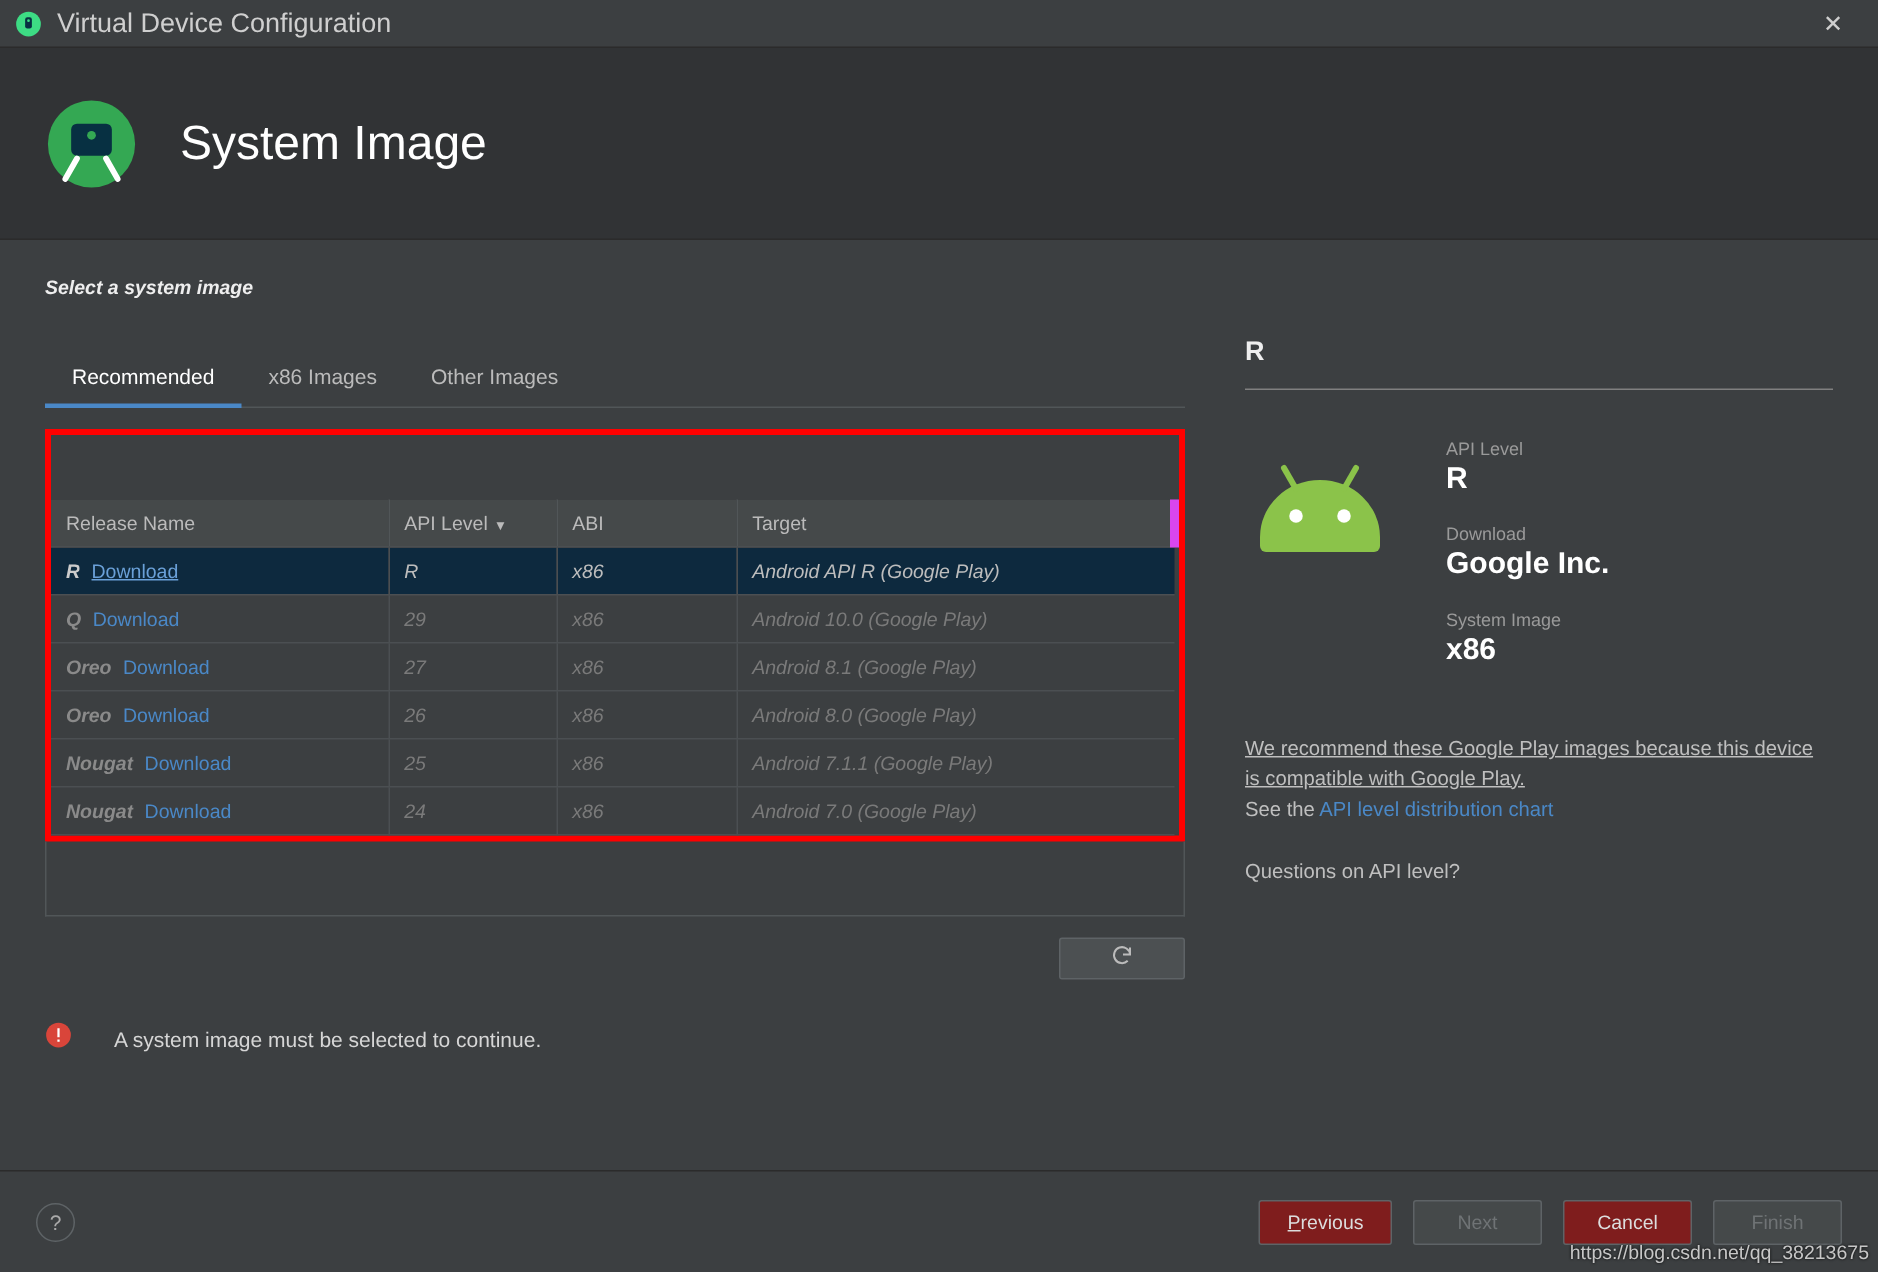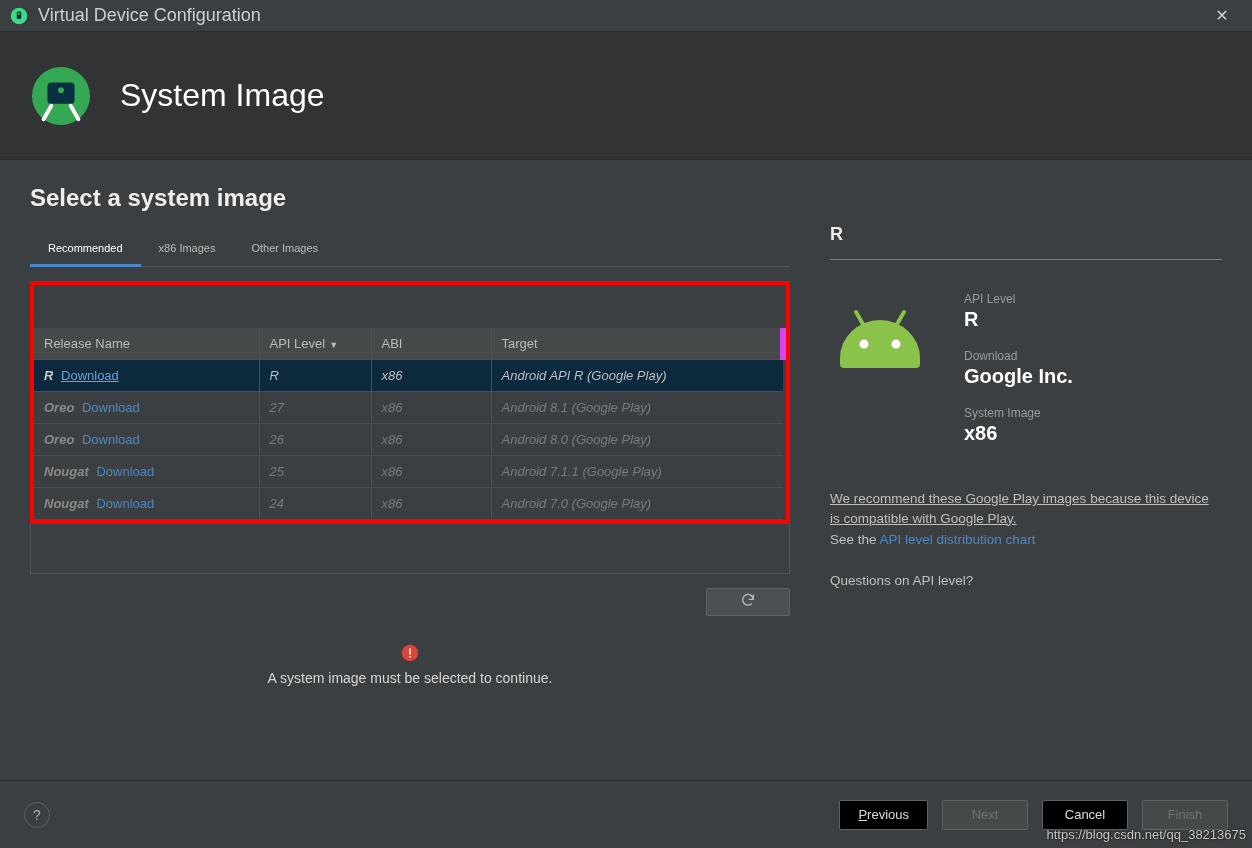--- a/index.html
+++ b/index.html
@@ -10,24 +10,24 @@
   .titlebar .title { font-size: 18px; color: #cfcfcf; flex: 1; }
   .titlebar .close { width: 40px; text-align: center; color: #cfcfcf; font-size: 16px; cursor: pointer; }
   
   .banner { height: 128px; background: #313335; display: flex; align-items: center; padding-left: 30px; border-bottom: 1px solid #2b2b2b; }
   .banner .logo { width: 62px; height: 62px; margin-right: 28px; }
   .banner h1 { color: #ffffff; font-size: 32px; font-weight: 400; }
   
   .body { display: flex; padding: 24px 30px 10px 30px; height: 610px; }
   .left { flex: 1; display: flex; flex-direction: column; }
   .right { width: 432px; padding-left: 40px; padding-top: 40px; color: #bbbbbb; }
-  h2.subtitle { color: #eeeeee; font-size: 24px; font-weight: 600; margin-bottom: 22px; }
+  h2.subtitle { color: #eeeeee; font-size: 13px; font-weight: 600; margin-bottom: 36px; font-style: italic; }
   
   .tabs { display: flex; border-bottom: 1px solid #515658; }
-  .tab { padding: 8px 18px 10px 18px; font-size: 11px; color: #bbbbbb; cursor: pointer; }
+  .tab { padding: 8px 18px 10px 18px; font-size: 14px; color: #bbbbbb; cursor: pointer; }
   .tab.active { color: #ffffff; border-bottom: 3px solid #4a88c7; margin-bottom: -1px; }
   
   .table-wrap { margin-top: 14px; border: 4px solid #ff0000; background: #3c3f41; }
   table { width: 100%; border-collapse: collapse; font-size: 13px; table-layout: fixed; margin-top: 43px; }
   th, td { text-align: left; padding: 8px 10px; border-bottom: 1px solid #4b4f52; white-space: nowrap; overflow: hidden; }
   th { background: #45494a; color: #bbbbbb; font-weight: 400; border-right: 6px solid #d946ef; position: relative; }
   th.sort .arrow { font-size: 9px; margin-left: 4px; }
   col.c1 { width: 225px; } col.c2 { width: 112px; } col.c3 { width: 120px; } col.c4 { }
   tr.selected { background: #0d293e; }
   tr.selected td { color: #ffffff; }
@@ -40,38 +40,38 @@
   td.api, td.abi { border-right: 1px solid #4b4f52; }
   th:not(:last-child) { border-right: 1px solid #515658; }
   td:first-child { border-right: 1px solid #4b4f52; }
   
   .table-below { height: 50px; border: 1px solid #515658; border-top: none; margin-top: 0; }
   
   .refresh-row { display: flex; justify-content: flex-end; margin-top: 14px; }
   .refresh-btn { width: 84px; height: 28px; background: #4c5052; border: 1px solid #5e6366; display: flex; align-items: center; justify-content: center; cursor: pointer; border-radius: 2px; }
   .refresh-btn svg { width: 16px; height: 16px; }
   
-  .error-row { display: flex; align-items: center; margin-top: 28px; gap: 4px; flex-direction: column; }
+  .error-row { display: flex; align-items: center; margin-top: 28px; gap: 28px; }
   .error-row .txt { font-size: 14px; color: #d6d6d6; }
   
   .right .sel-name { font-size: 18px; color: #eeeeee; font-weight: 600; }
   .right hr { border: none; border-top: 1px solid #808080; margin: 14px 0 28px 0; }
   .right .preview { display: flex; gap: 34px; }
   .android-head { width: 100px; height: 110px; flex-shrink: 0; margin-top: 10px; }
   .right dl dt { font-size: 12px; color: #9a9a9a; margin-top: 4px; }
   .right dl dd { font-size: 20px; color: #ffffff; font-weight: 600; margin: 2px 0 18px 0; }
   .right dl dd.small { font-size: 20px; }
   .right .rec { font-size: 13.5px; color: #bfbfbf; margin-top: 26px; line-height: 1.45; text-decoration: underline; }
   .right .q { font-size: 13.5px; color: #bfbfbf; margin-top: 26px; }
   .right a { color: #4a88c7; cursor: pointer; text-decoration: none; }
   
   .footer { position: absolute; bottom: 0; left: 0; right: 0; height: 68px; border-top: 1px solid #2b2b2b; background: #3c3f41; display: flex; align-items: center; padding: 0 24px; gap: 14px; }
   .footer .help { width: 26px; height: 26px; border: 1px solid #5e6366; border-radius: 50%; display: flex; align-items: center; justify-content: center; color: #aaaaaa; font-size: 14px; cursor: pointer; }
   .footer .spacer { flex: 1; }
-  .footer button { height: 30px; min-width: 86px; padding: 0 18px; background: #000000; border: 1px solid #5e6366; color: #dddddd; font-size: 13px; cursor: pointer; border-radius: 2px; }
+  .footer button { height: 30px; min-width: 86px; padding: 0 18px; background: #7f1d1d; border: 1px solid #5e6366; color: #dddddd; font-size: 13px; cursor: pointer; border-radius: 2px; }
   .footer button.disabled { color: #6f7375; background: #45494a; cursor: default; }
   .footer button .u { text-decoration: underline; }
   
   .watermark { position: absolute; right: 6px; bottom: 6px; color: #c7c7c7; font-size: 13px; pointer-events: none; text-shadow: 0 0 2px #000; }
 </style>
 </head>
 <body>
 
 <div class="titlebar">
   <span class="app-icon">
@@ -122,20 +122,26 @@
             <th>ABI</th>
             <th>Target</th>
           </tr>
         </thead>
         <tbody id="tbody">
             <tr class="selected">
               <td><span class="rname" style="max-width: 10px;">R</span> <span class="dl">Download</span></td>
               <td class="api">R</td>
               <td class="abi">x86</td>
               <td class="target">Android API R (Google Play)</td>
+            </tr>
+            <tr>
+              <td><span class="rname" style="max-width: 14px;">Q</span> <span class="dl">Download</span></td>
+              <td class="api">29</td>
+              <td class="abi">x86</td>
+              <td class="target">Android 10.0 (Google Play)</td>
             </tr>
             <tr>
               <td><span class="rname" style="max-width: 32px;">Oreo</span> <span class="dl">Download</span></td>
               <td class="api">27</td>
               <td class="abi">x86</td>
               <td class="target">Android 8.1 (Google Play)</td>
             </tr>
             <tr>
               <td><span class="rname" style="max-width: 32px;">Oreo</span> <span class="dl">Download</span></td>
               <td class="api">26</td>

